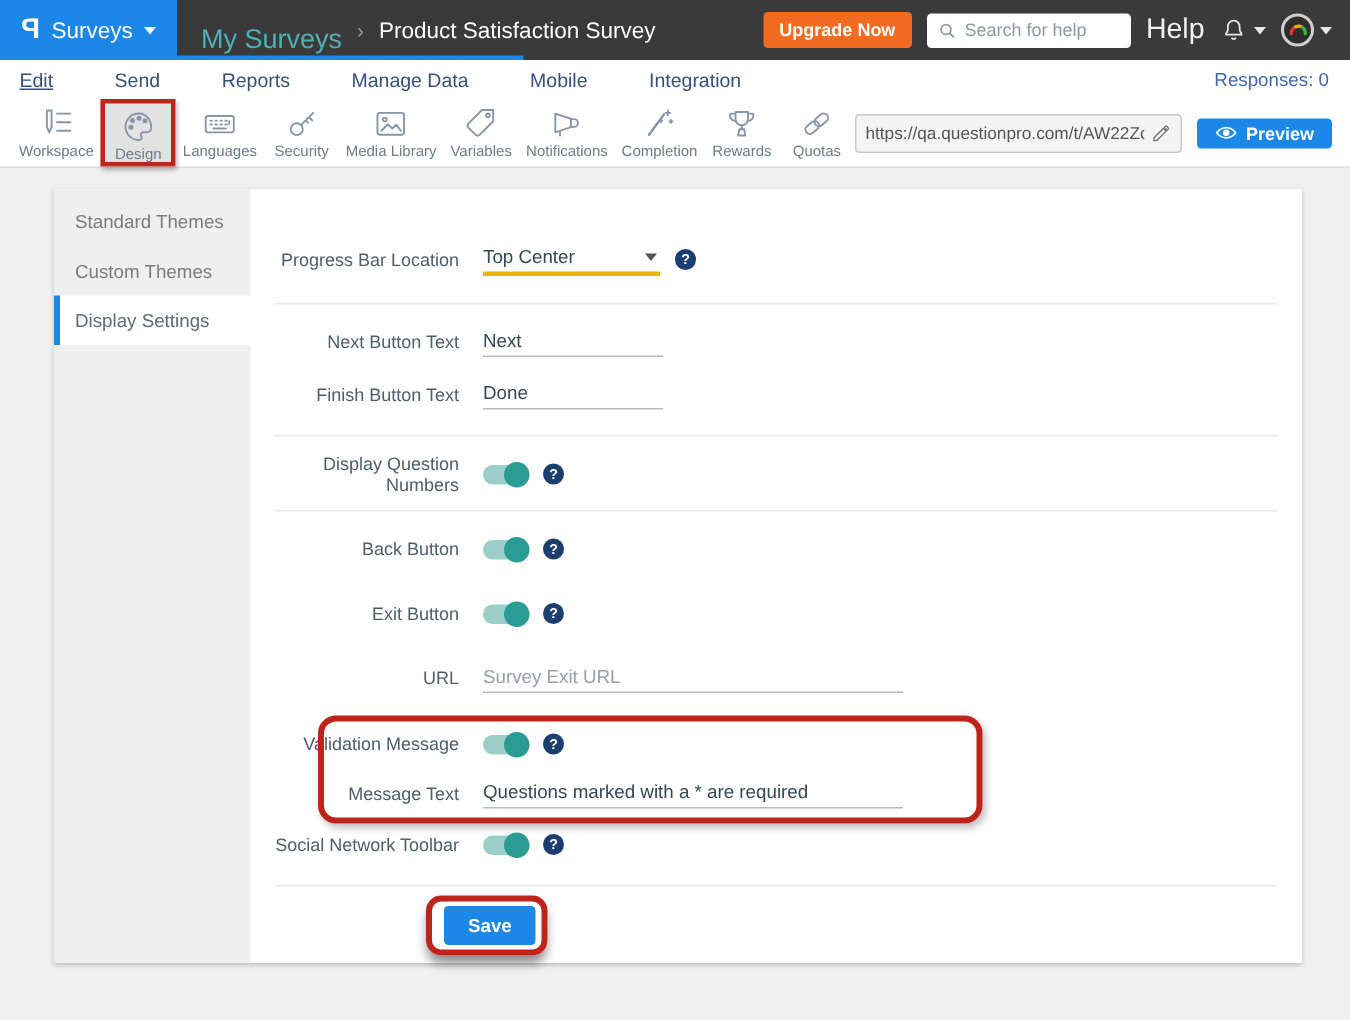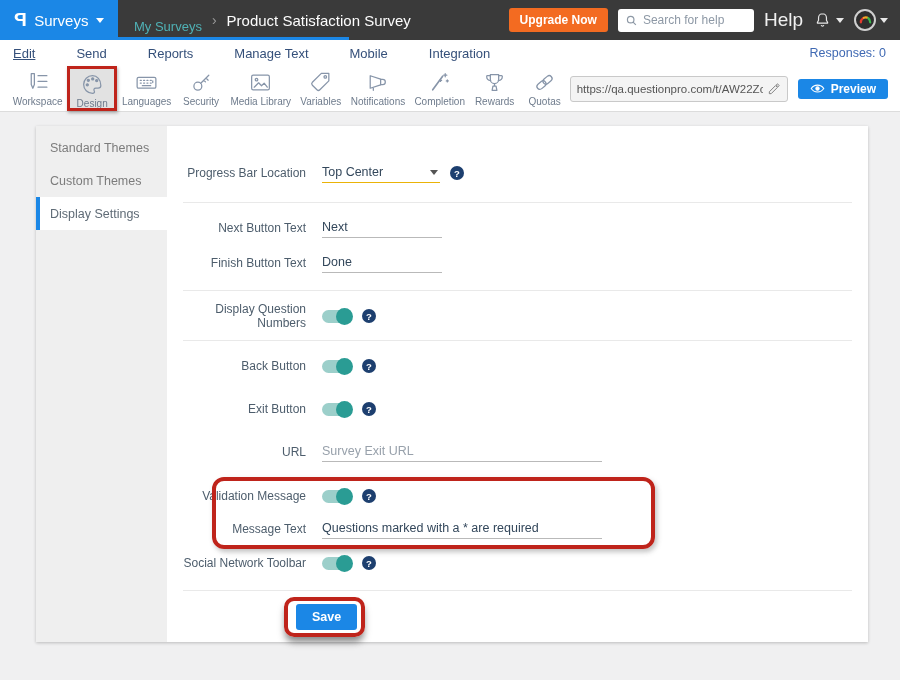--- a/index.html
+++ b/index.html
@@ -7,21 +7,21 @@
               font-family:"Liberation Sans", sans-serif; }
 
   
   .header { height:40px; background:#3a3a3a; display:flex; align-items:center; position:relative; }
   .header-blue-underline { position:absolute; left:0; bottom:0; width:349px; height:3px; background:#1b87e6; }
   .logo-box { width:118px; height:40px; background:#1b87e6; display:flex; align-items:center; justify-content:center; gap:8px; color:#fff; cursor:pointer; }
   .logo-letter { font-size:19px; font-weight:bold; transform:scaleX(-1); display:inline-block; }
   .logo-product { font-size:15px; }
   .caret { width:0; height:0; border-left:4px solid transparent; border-right:4px solid transparent; border-top:5px solid currentColor; display:inline-block; }
   .breadcrumb { display:flex; align-items:center; margin-left:16px; gap:10px; flex:1; min-width:0; }
-  .bc-parent { color:#4fb1b5; font-size:13px; cursor:pointer;margin-top:12px; }
+  .bc-parent { color:#4fb1b5; font-size:18px; cursor:pointer;margin-top:12px; }
   .bc-sep { color:#9a9a9a; font-size:14px; }
   .bc-title { color:#fdfdfd; font-size:15px; white-space:nowrap; }
   .header-right { display:flex; align-items:center; gap:10px; padding-right:12px; }
   .upgrade-btn { background:#f36b21; color:#fff; font-size:12px; font-weight:bold; border:none; padding:5px 11px; border-radius:3px; cursor:pointer; }
   .search-box { background:#fff; border-radius:3px; height:23px; width:136px; display:flex; align-items:center; gap:5px; padding:0 7px; }
   .search-box input { border:none; outline:none; width:100%; font-size:12px; color:#444; background:transparent; font-family:inherit; }
   .search-box input::placeholder { color:#8d98a5; }
   .help-label { color:#f0f0f0; font-size:19px; cursor:pointer; }
   .bell-wrap, .avatar-wrap { display:flex; align-items:center; gap:4px; color:#e8e8e8; cursor:pointer; }
   .avatar { width:22px; height:22px; border-radius:50%; background:#2e2e2e; border:2px solid #cfcfcf; display:flex; align-items:center; justify-content:center; }
@@ -50,21 +50,21 @@
   .side-item { height:33px; display:flex; align-items:center; padding-left:14px; font-size:12.5px; color:#7c7c7c; cursor:pointer; }
   .side-item.active { background:#fff; border-left:4px solid #1b87e6; padding-left:10px; color:#5f6b76; }
 
   .form { flex:1; padding:0 16px; position:relative; }
   .row { display:flex; align-items:center; min-height:30px; }
   .row-label { width:139px; text-align:right; padding-right:16px; font-size:12px; color:#4d5d6c; flex-shrink:0; }
   .divider { height:1px; background:#e9e9e9; }
   .u-input { border:none; border-bottom:1px solid #b9b9b9; background:transparent; font-size:12.5px; color:#33475b; width:120px; padding:2px 0 3px; outline:none; font-family:inherit; }
   .u-input.wide { width:280px; }
   .u-input::placeholder { color:#98a1ab; }
-  .select { width:118px; border-bottom:1px solid #eab308; display:flex; align-items:center; justify-content:space-between; font-size:12.5px; color:#33475b; padding:2px 2px 3px 0; cursor:pointer; }
+  .select { width:118px; border-bottom:3px solid #eab308; display:flex; align-items:center; justify-content:space-between; font-size:12.5px; color:#33475b; padding:2px 2px 3px 0; cursor:pointer; }
   .select .caret { color:#555; }
   .gap10 { width:10px; }
   .toggle { width:30px; height:13px; border-radius:7px; background:#9ccfca; position:relative; display:inline-block; cursor:pointer; flex-shrink:0; }
   .toggle::after { content:""; position:absolute; right:-1px; top:-2px; width:17px; height:17px; border-radius:50%; background:#2a9c94; }
   .help-ic { width:14px; height:14px; border-radius:50%; background:#1d3f6f; color:#fff; font-size:9.5px; font-weight:bold; display:inline-flex; align-items:center; justify-content:center; cursor:pointer; flex-shrink:0; }
 
   .anno-wrap { position:relative; }
   .anno-frame-validation { position:absolute; left:29px; top:-4px; width:443px; height:72px; border:4px solid #bf241b; border-radius:12px; box-shadow:2px 3px 5px rgba(80,80,80,.35); pointer-events:none; }
   .save-row { position:relative; height:40px; }
   .save-btn { position:absolute; left:113px; top:3px; background:#1b87e6; border:none; color:#fff; font-size:12.5px; font-weight:bold; padding:6px 16px; border-radius:3px; cursor:pointer; }
@@ -117,21 +117,21 @@
       <span class="caret"></span>
     </span>
   </div>
   <div class="header-blue-underline"></div>
 </div>
 
 <div class="nav">
   <a class="nav-item active">Edit</a>
   <a class="nav-item">Send</a>
   <a class="nav-item">Reports</a>
-  <a class="nav-item">Manage Text</a>
+  <a class="nav-item">Manage Data</a>
   <a class="nav-item">Mobile</a>
   <a class="nav-item">Integration</a>
   <span class="nav-responses">Responses: 0</span>
 </div>
 
 <div class="toolbar">
   <div class="tool-cell">
     <svg class="tool-icon" viewBox="0 0 24 24" fill="none" stroke="#8795a9" stroke-width="1.2" stroke-linecap="round" stroke-linejoin="round">
         <path d="M6 3.5v10.5l1.5 3.5 1.5-3.5V3.5z"></path>
         <path d="M12.5 5.5H21M12.5 11H21M12.5 16.5H21"></path>

